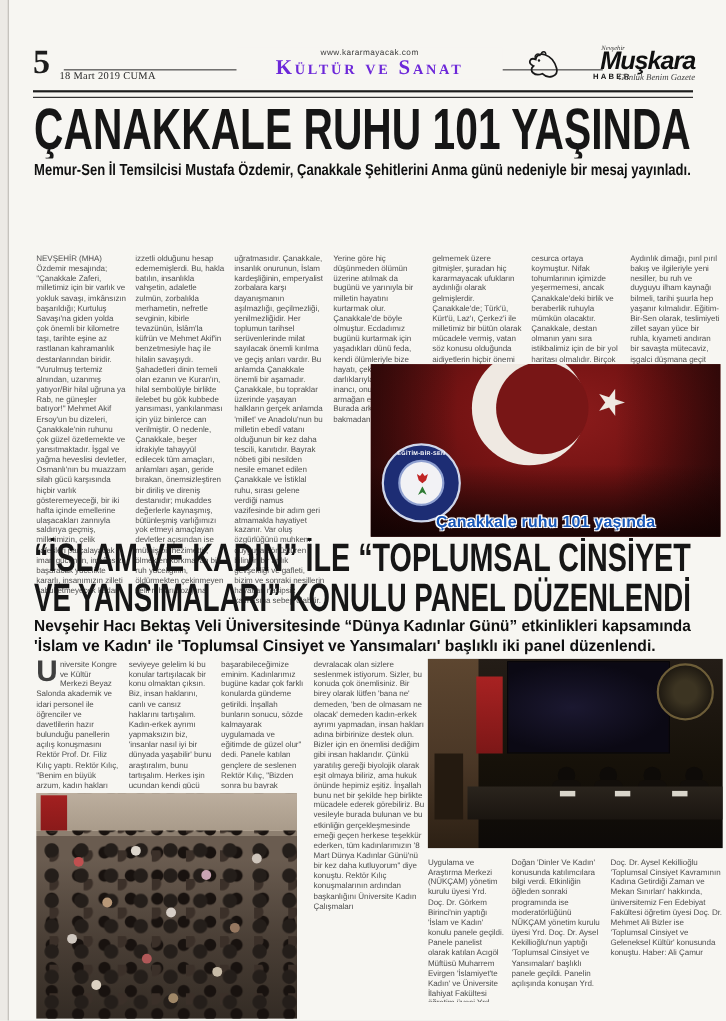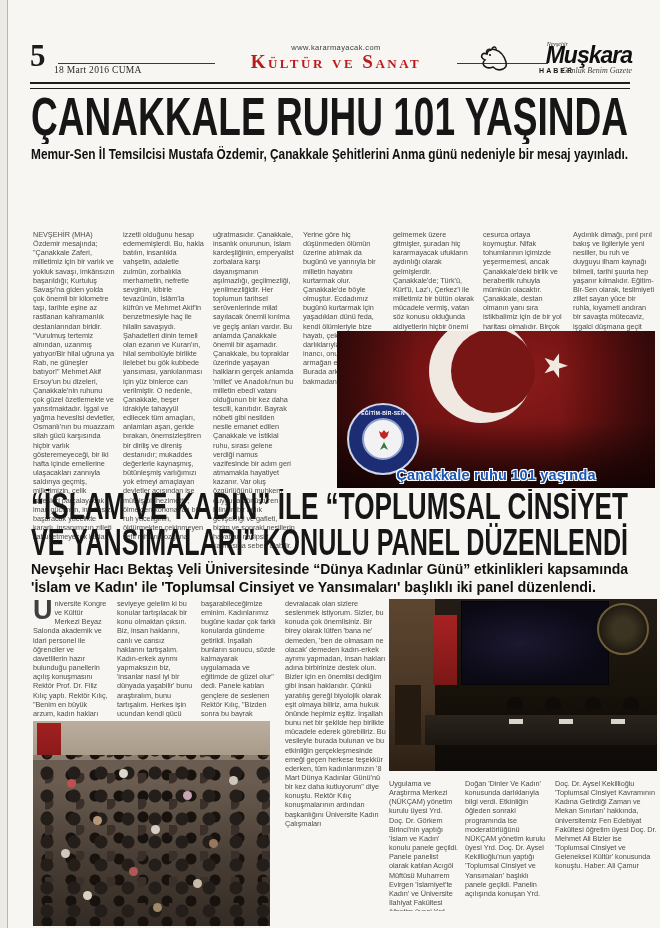--- a/index.html
+++ b/index.html
@@ -12,21 +12,21 @@
   .header{position:absolute;left:30px;top:44px;width:600px;height:38px;}
   .hdr-line{position:absolute;left:28px;top:19px;width:490px;height:1px;background:#3a3a3a;}
   .page-num{position:absolute;left:0;top:-4px;font-family:"Liberation Serif",serif;
             font-weight:bold;font-size:31px;line-height:31px;color:#1c1c1c;}
   .page-date{position:absolute;left:24px;top:21px;font-family:"Liberation Serif",serif;
              font-size:9.5px;color:#2a2a2a;letter-spacing:.3px;}
   .header-center{position:absolute;left:185px;top:-1px;width:230px;text-align:center;
                  background:#f7f6f2;padding:0 6px;z-index:2;}
   .website{font-size:7.5px;color:#3c3c3c;letter-spacing:.4px;}
   .section{font-family:"Liberation Serif",serif;font-variant:small-caps;font-weight:bold;
-           font-size:19px;line-height:20px;color:#b91c1c;letter-spacing:2.5px;}
+           font-size:19px;line-height:20px;color:#6d28d9;letter-spacing:2.5px;}
   .logo{position:absolute;right:-2px;top:-4px;width:120px;height:40px;z-index:2;text-align:center;}
   .logo-bird{position:absolute;left:-34px;top:2px;}
   .logo-top{position:absolute;right:64px;top:1px;font-size:6px;color:#333;
             font-family:"Liberation Serif",serif;font-style:italic;}
   .logo-word{position:absolute;right:0;top:4px;font-size:23px;line-height:22px;font-weight:bold;
              letter-spacing:-1px;color:#101010;font-style:italic;}
   .logo-haber{position:absolute;right:58px;top:27px;font-size:7px;font-weight:bold;
               letter-spacing:2px;color:#151515;}
   .logo-tag{position:absolute;right:0;top:26px;font-size:8px;color:#444;
             font-family:"Liberation Serif",serif;font-style:italic;}
@@ -120,21 +120,21 @@
 </head>
 <body>
 
 <div class="page">
   <div class="scan-shade"></div>
   <div class="scan-edge"></div>
 
   <div class="header">
     <div class="hdr-line"></div>
     <div class="page-num">5</div>
-    <div class="page-date">18 Mart 2016 CUMA</div>
+    <div class="page-date">18 Mart 2019 CUMA</div>
     <div class="header-center">
       <div class="website">www.kararmayacak.com</div>
       <div class="section">Kültür ve Sanat</div>
     </div>
     <div class="logo">
       <svg class="logo-bird" width="36" height="32" viewBox="0 0 36 32">
         <path d="M28 20 C24 6, 10 4, 9 12 C4 10, 1 15, 7 18 C2 22, 8 28, 15 25 C20 30, 30 28, 28 20 Z" fill="none" stroke="#1a1a1a" stroke-width="1.6"></path>
         <path d="M9 12 C7 8, 12 5, 13 9 M14 8 C14 4, 19 4, 18 8" fill="none" stroke="#1a1a1a" stroke-width="1.3"></path>
         <circle cx="12" cy="13" r="1.1" fill="#1a1a1a"></circle>
       </svg>
@@ -215,16 +215,16 @@
       <div class="pp-shoulder" style="left:151px"></div>
       <div class="pp-shoulder" style="left:191px"></div>
       <div class="pp-shoulder" style="left:229px"></div>
       <div class="pp-table"></div>
       <div class="pp-paper" style="left:120px"></div>
       <div class="pp-paper" style="left:170px"></div>
       <div class="pp-paper" style="left:222px"></div>
     </div>
 
     <div class="a2-cap bt" style="left:356px;width:70px;height:132px">Uygulama ve Araştırma Merkezi (NÜKÇAM) yönetim kurulu üyesi Yrd. Doç. Dr. Görkem Birinci'nin yaptığı 'İslam ve Kadın' konulu panele geçildi. Panele panelist olarak katılan Acıgöl Müftüsü Muharrem Evirgen 'İslamiyet'te Kadın' ve Üniversite İlahiyat Fakültesi öğretim üyesi Yrd. Doç. Dr. Hatice</div>
-    <div class="a2-cap bt" style="left:432px;width:84px;height:132px">Doğan 'Dinler Ve Kadın' konusunda darlıklarıyla bilgi verdi. Etkinliğin öğleden sonraki programında ise moderatörlüğünü NÜKÇAM yönetim kurulu üyesi Yrd. Doç. Dr. Aysel Kekillioğlu'nun yaptığı 'Toplumsal Cinsiyet ve Yansımaları' başlıklı panele geçildi. Panelin açılışında konuşan Yrd.</div>
+    <div class="a2-cap bt" style="left:432px;width:84px;height:132px">Doğan 'Dinler Ve Kadın' konusunda katılımcılara bilgi verdi. Etkinliğin öğleden sonraki programında ise moderatörlüğünü NÜKÇAM yönetim kurulu üyesi Yrd. Doç. Dr. Aysel Kekillioğlu'nun yaptığı 'Toplumsal Cinsiyet ve Yansımaları' başlıklı panele geçildi. Panelin açılışında konuşan Yrd.</div>
     <div class="a2-cap bt" style="left:522px;width:102px;height:132px">Doç. Dr. Aysel Kekillioğlu 'Toplumsal Cinsiyet Kavramının Kadına Getirdiği Zaman ve Mekan Sınırları' hakkında, üniversitemiz Fen Edebiyat Fakültesi öğretim üyesi Doç. Dr. Mehmet Ali Bizler ise 'Toplumsal Cinsiyet ve Geleneksel Kültür' konusunda konuştu. Haber: Ali Çamur</div>
   </div>
 </div>
 
 </body></html>

